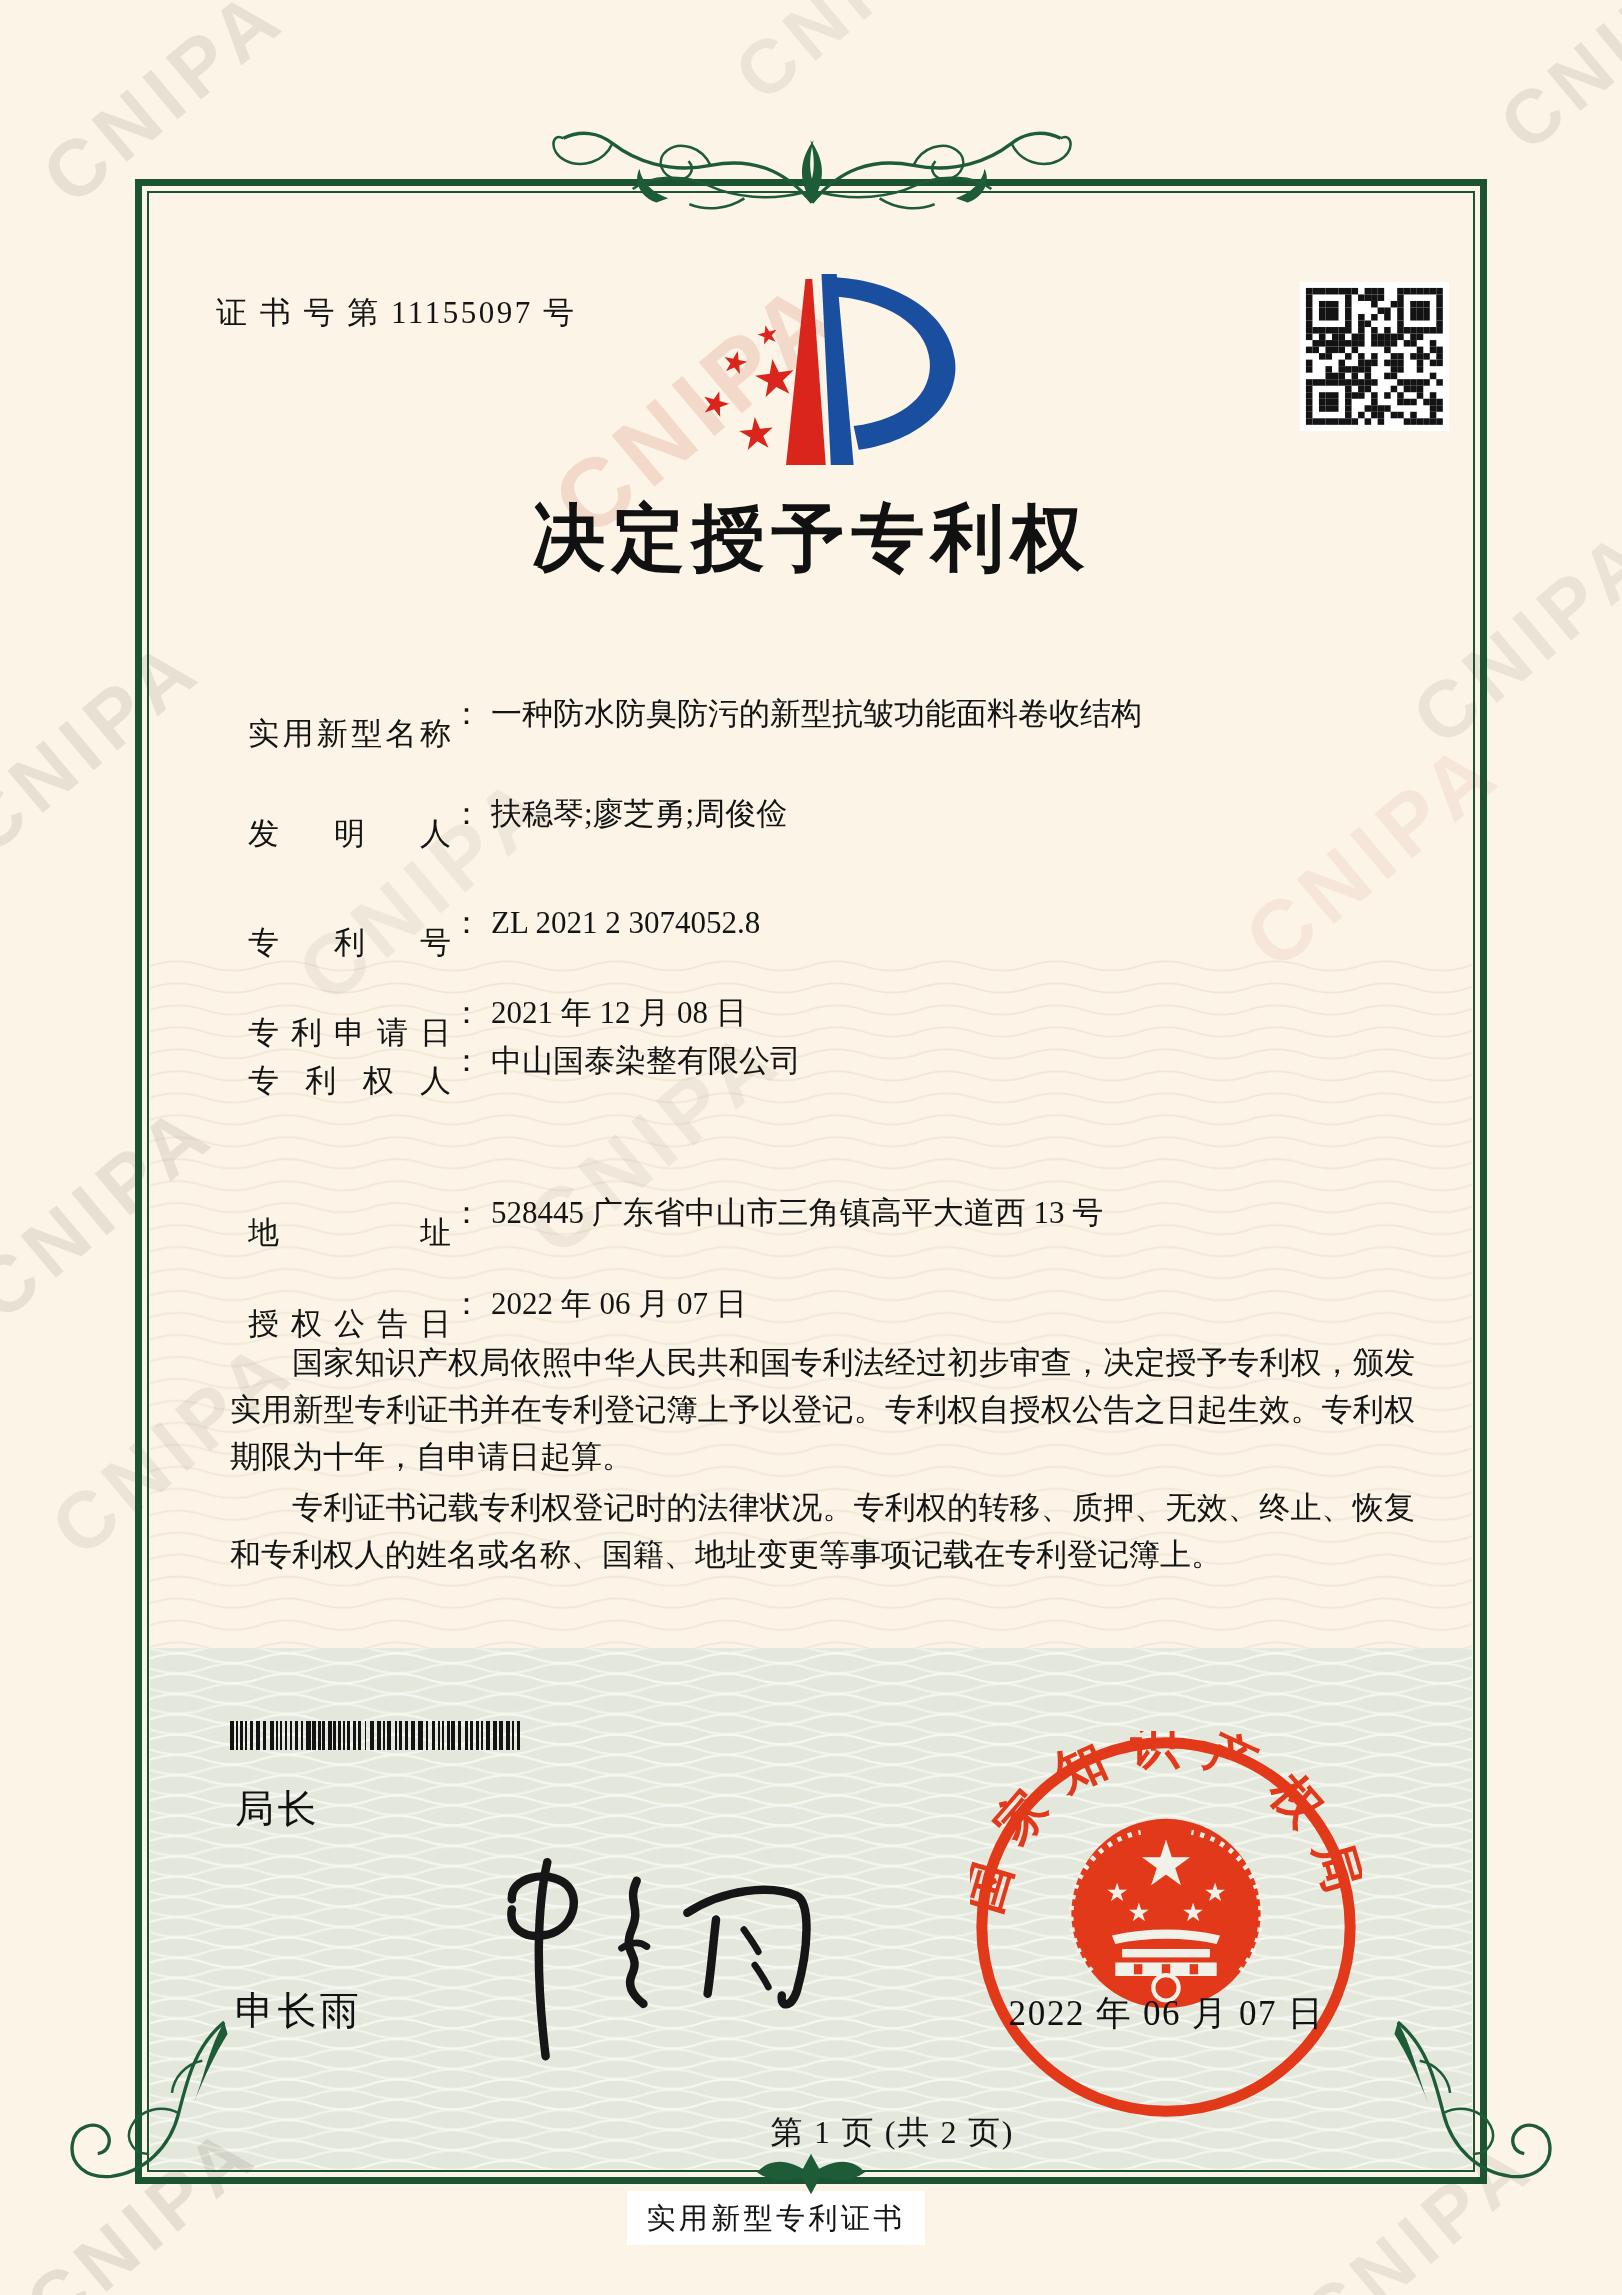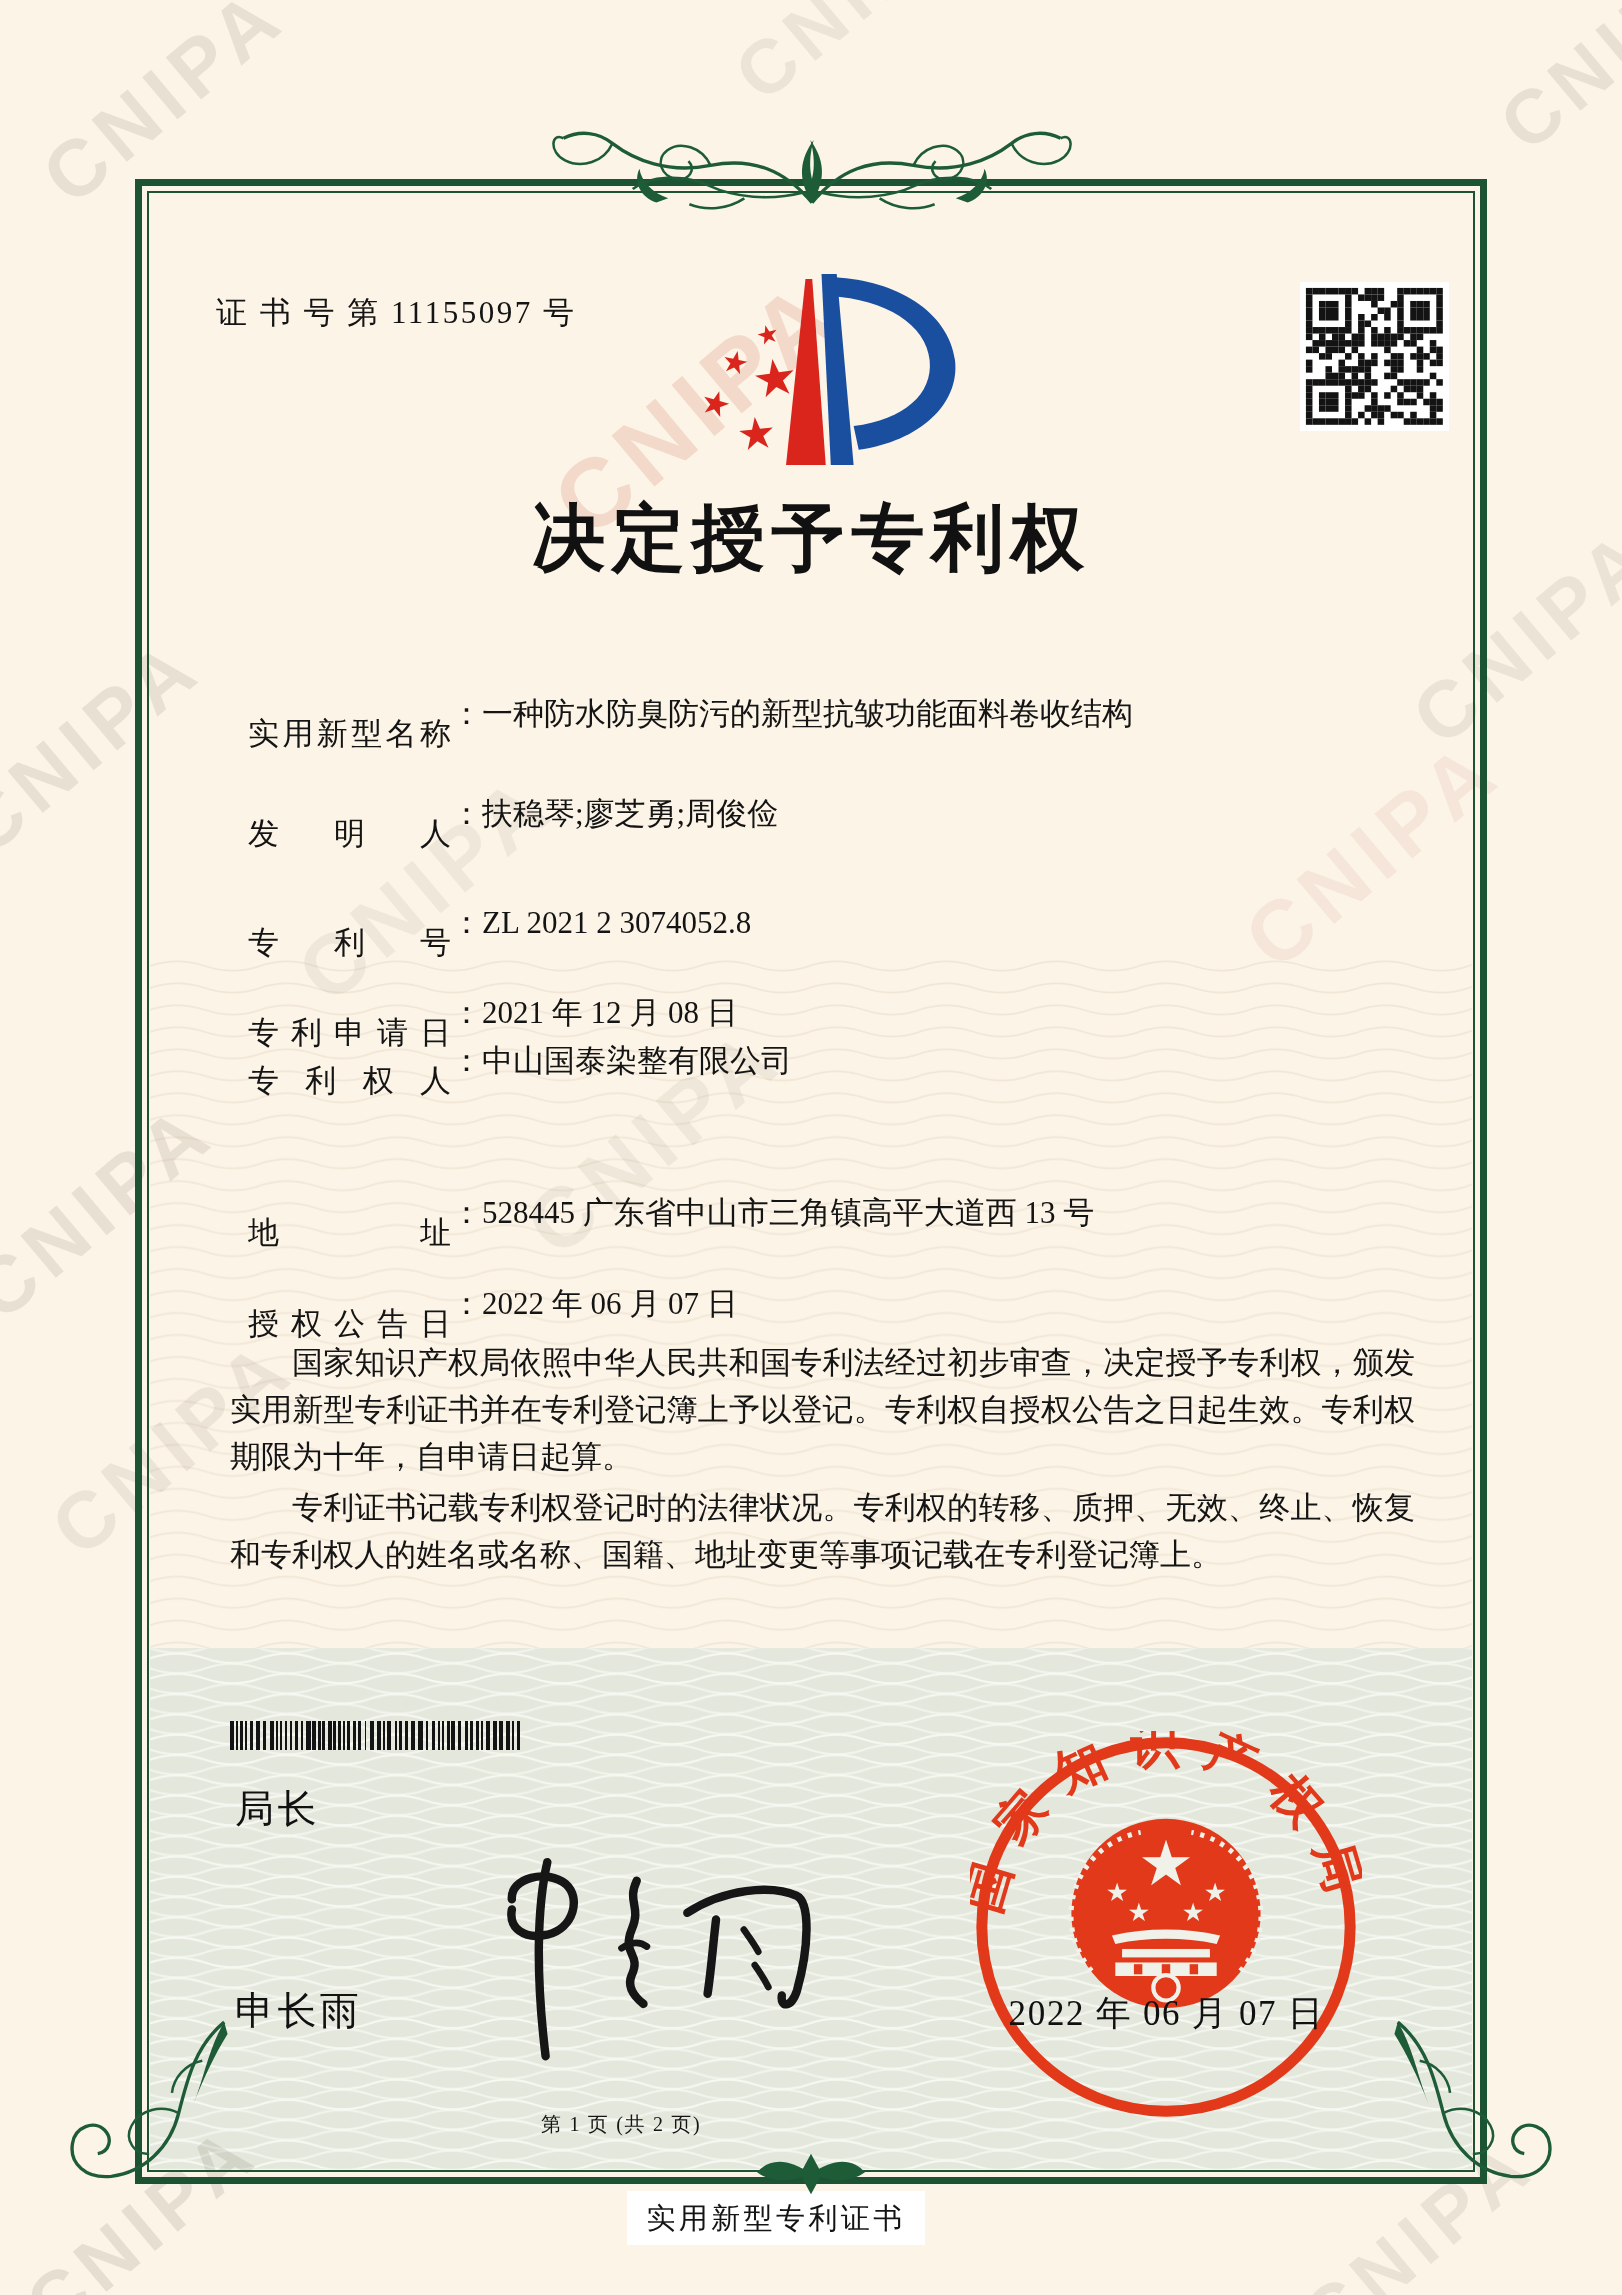--- a/index.html
+++ b/index.html
@@ -35,40 +35,40 @@
     left:0;width:1623px;top:490px;text-align:center;z-index:3;
     font-size:73px;font-weight:700;letter-spacing:6.8px;color:#111;
   }
   .frow{
     left:248px;width:1200px;font-size:31px;z-index:3;white-space:nowrap;
   }
   .flabel{
     display:inline-block;width:203px;vertical-align:top;
     text-align:justify;text-align-last:justify;margin-top:20px;
   }
-  .fvalue{margin-left:0;}
+  .fvalue{margin-left:9px;}
   .fpair2{position:absolute;left:686px;top:0;}
   .body-par{
     left:230px;width:1185px;font-size:31px;line-height:47px;z-index:3;
     text-indent:2em;text-align:justify;word-break:break-all;
   }
   .barcode{
     left:230px;top:1721px;width:443px;height:29px;z-index:3;font-size:0;
   }
   .director{
     left:235px;font-size:39px;z-index:3;
     font-family:"Liberation Sans","DejaVu Sans",sans-serif;letter-spacing:3.4px;color:#111;
   }
   .seal-date{
     left:989px;top:1990px;width:355px;text-align:center;z-index:5;
     font-size:35px;letter-spacing:1.7px;color:#101010;
   }
   .footer-page{
-    left:541px;top:2111px;width:473px;text-align:left;z-index:3;
-    font-size:20px;letter-spacing:1.7px;
+    left:541px;top:2111px;width:473px;text-align:right;z-index:3;
+    font-size:32px;letter-spacing:1.7px;
   }
   .note-band{
     left:627px;top:2191px;width:298px;height:54px;background:#ffffff;z-index:3;
     text-align:center;line-height:54px;font-size:29px;letter-spacing:3.4px;
   }
   svg{display:block;}
 </style>
 </head>
 <body>
 

